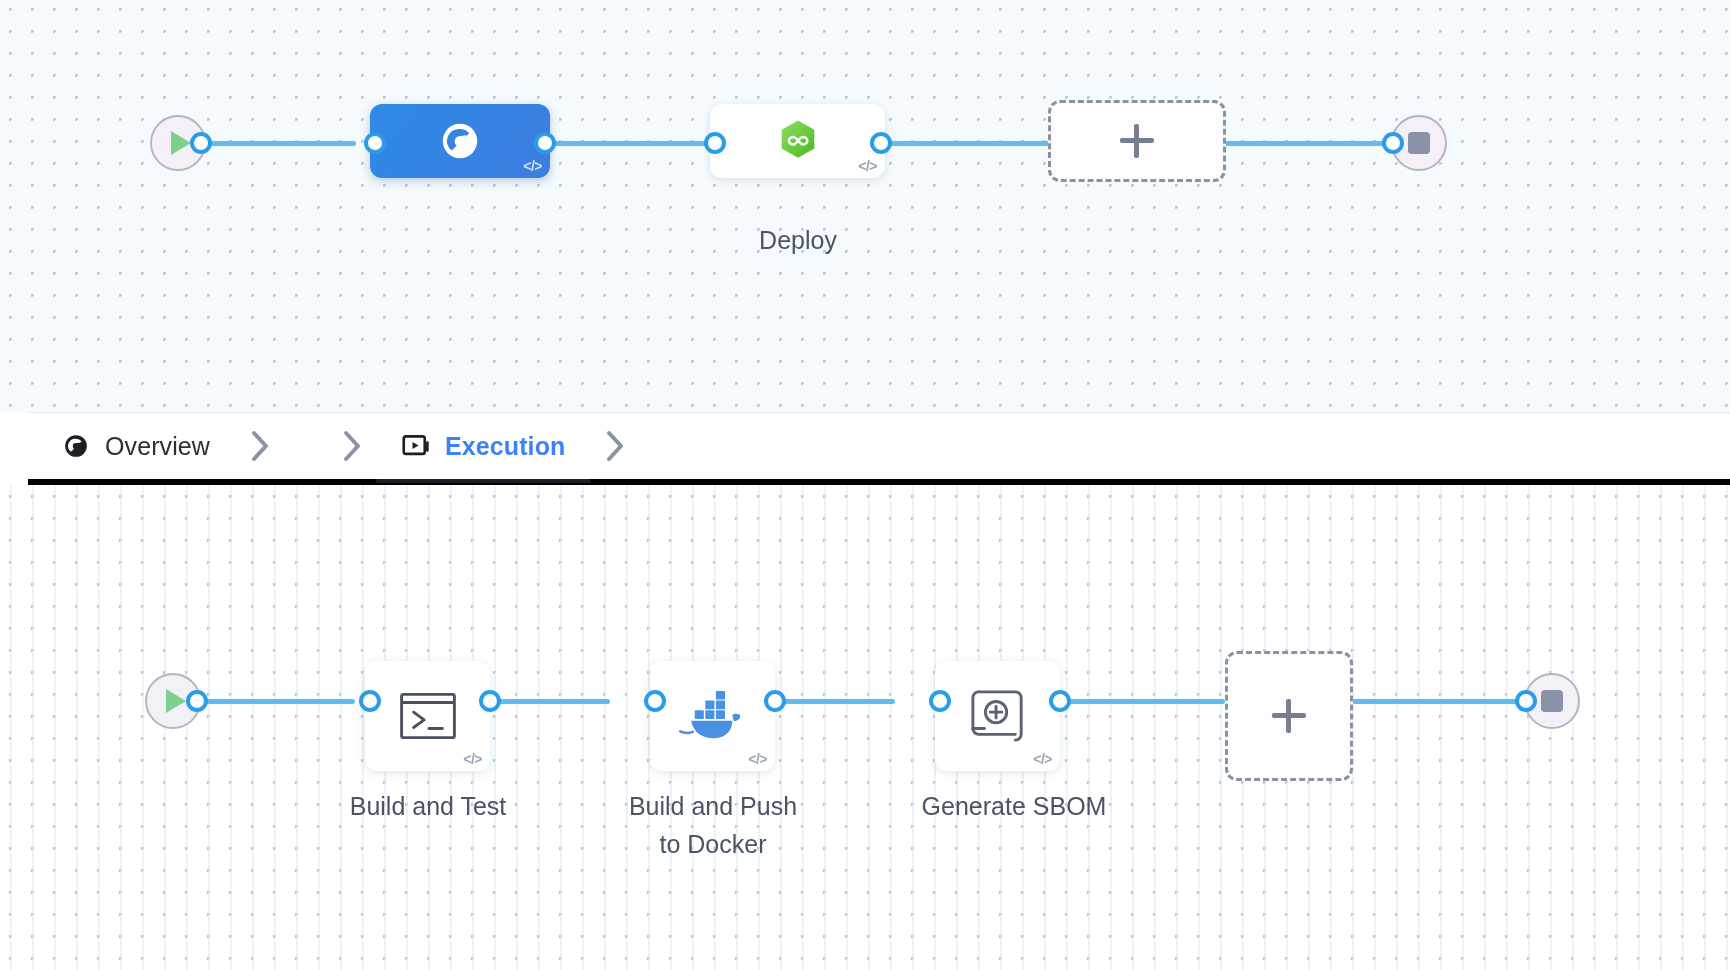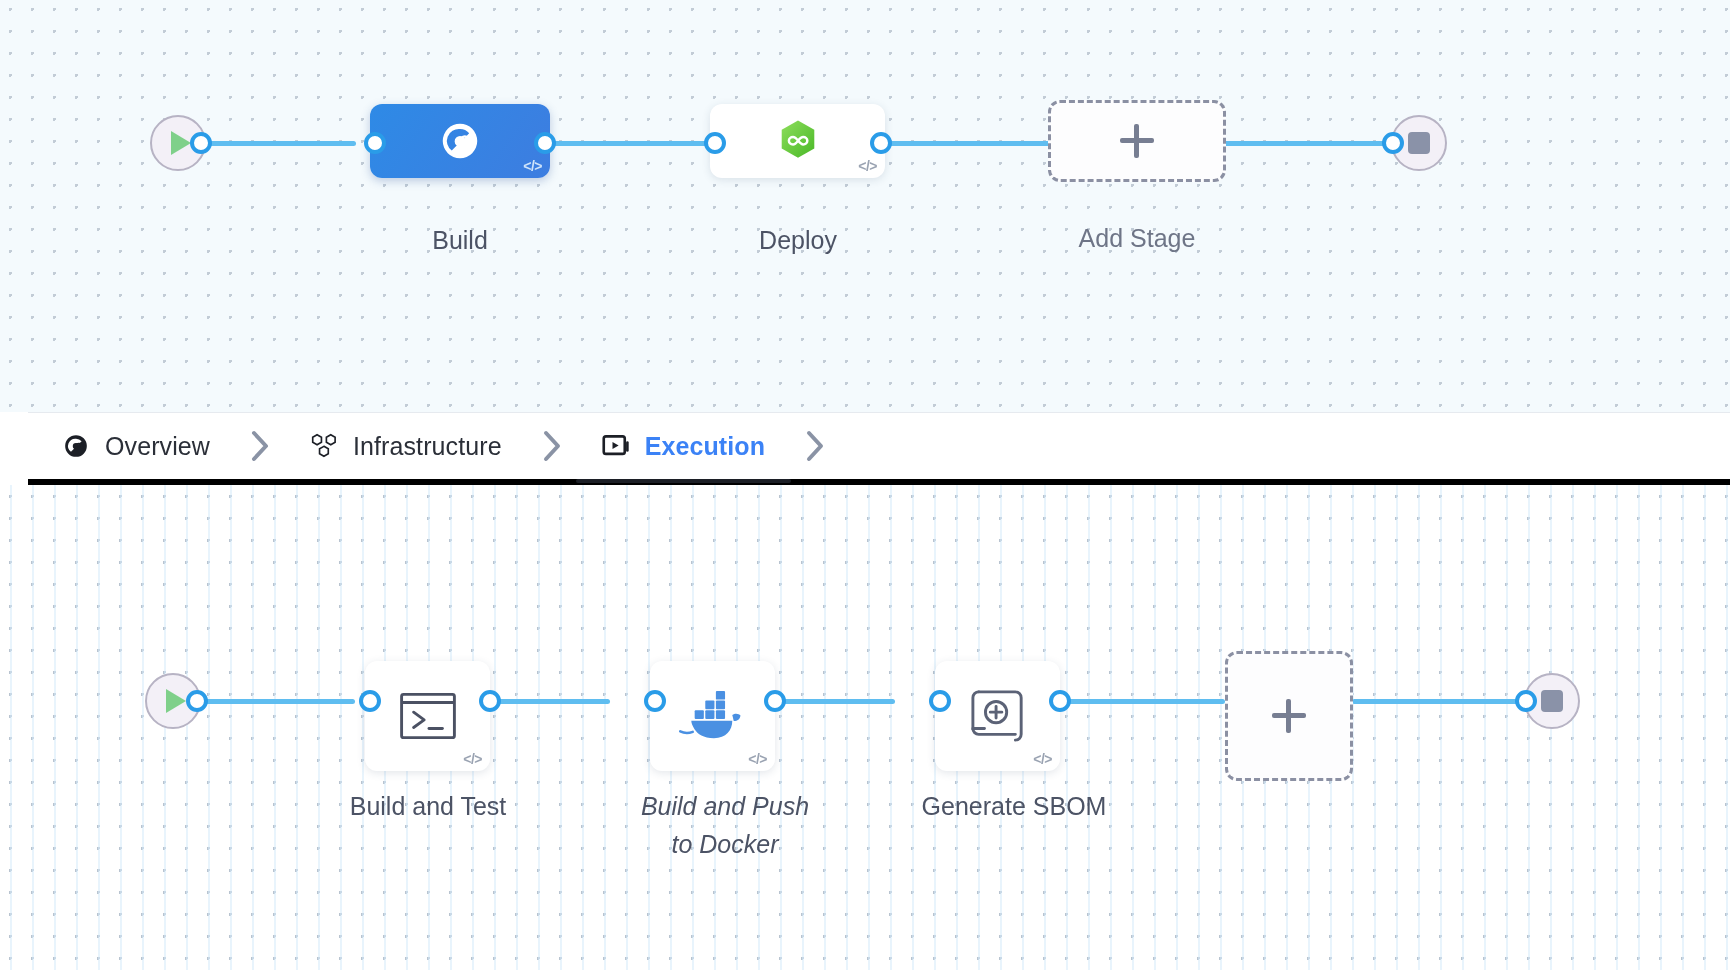--- a/index.html
+++ b/index.html
@@ -145,21 +145,20 @@
     <div class="node selected" style="left:370px; top:104px; width:180px; height:74px;">
       <svg width="46" height="46" viewBox="0 0 48 48">
         <path fill="#ffffff" d="M24 6a18 18 0 1 0 0 36 18 18 0 0 0 0-36zm0 5.5a12.5 12.5 0 0 1 9.6 4.5l-5.1 5.1a5.6 5.6 0 0 0-4.5-2.3 5.6 5.6 0 0 0-5.6 5.6 5.6 5.6 0 0 0 2.2 4.4l-5.2 5.2A12.5 12.5 0 0 1 24 11.5z"></path>
         <path fill="#ffffff" d="M36.2 18.6l-5.3 5.3a6.9 6.9 0 0 1-.2 1.9l5.8 5.8A18 18 0 0 0 36.2 18.6z"></path>
         <circle cx="29" cy="24" r="4.6" fill="none" stroke="#ffffff" stroke-width="2.6"></circle>
       </svg>
       <span class="code-badge">&lt;/&gt;</span>
     </div>
     <div class="port" style="left:364px; top:132px;"></div>
     <div class="port" style="left:534px; top:132px;"></div>
-    <div class="node-label" style="left:330px; top:222px; width:260px;">Build</div>
 
     <div class="node" style="left:710px; top:104px; width:175px; height:74px;">
       <svg width="46" height="46" viewBox="0 0 48 48">
         <defs>
           <linearGradient id="gDeploy" x1="0" y1="0" x2="1" y2="1">
             <stop offset="0" stop-color="#8ede5c"></stop>
               <stop offset="1" stop-color="#49b827"></stop>
           </linearGradient>
         </defs>
         <path fill="url(#gDeploy)" d="M24 2.5l17 9.8v19.4L24 41.5 7 31.7V12.3z"></path>
@@ -167,21 +166,20 @@
       </svg>
       <span class="code-badge">&lt;/&gt;</span>
     </div>
     <div class="port" style="left:704px; top:132px;"></div>
     <div class="port" style="left:870px; top:132px;"></div>
     <div class="node-label" style="left:670px; top:222px; width:256px;">Deploy</div>
 
     <div class="node dashed" style="left:1048px; top:100px; width:178px; height:82px;">
       <span class="plus"></span>
     </div>
-    <div class="node-label muted" style="left:1008px; top:220px; width:258px;">Add Stage</div>
 
     <div class="port" style="left:1382px; top:132px;"></div>
     <div class="terminal" style="left:1391px; top:115px;">
       <div class="stop-sq"></div>
     </div>
   </div>
 
   <div class="tabbar">
 
     <div class="tab">
@@ -194,32 +192,20 @@
       </span>
       <span class="tab-label">Overview</span>
     </div>
 
     <span class="tab-sep">
       <svg width="20" height="32" viewBox="0 0 20 32">
           <path d="M4 3l12 13L4 29" fill="none" stroke="#8a93a5" stroke-width="4" stroke-linecap="round" stroke-linejoin="round"></path>
         </svg>
     </span>
 
-    <div class="tab">
-      <span class="tab-icon">
-        <svg width="28" height="26" viewBox="0 0 34 30">
-          <g fill="none" stroke="#1c1f26" stroke-width="2">
-            <path d="M8.6 1.3l5.3 3v6.1l-5.3 3-5.3-3V4.3z"></path>
-            <path d="M25.2 1.3l5.3 3v6.1l-5.3 3-5.3-3V4.3z"></path>
-            <path d="M16.9 15.4l5.3 3v6.1l-5.3 3-5.3-3v-6.1z"></path>
-          </g>
-        </svg>
-      </span>
-      <span class="tab-label">Infrastructure</span>
-    </div>
 
     <span class="tab-sep">
       <svg width="20" height="32" viewBox="0 0 20 32">
           <path d="M4 3l12 13L4 29" fill="none" stroke="#8a93a5" stroke-width="4" stroke-linecap="round" stroke-linejoin="round"></path>
         </svg>
     </span>
 
     <div class="tab active">
       <span class="tab-icon">
         <svg width="28" height="26" viewBox="0 0 32 28">
@@ -276,21 +262,21 @@
           <rect x="39" y="2" width="9.5" height="9" rx="1"></rect>
           <path d="M8 33h48c0 10-6.5 18-19 18-11 0-17-4.5-20-9-2.5-3.8-3.5-6.8-3.5-9z"></path>
           <path d="M56 27c3.5-2.5 7-1 8.5.5-0.5 4-3.5 6-7 5.8-0.6-2.3-1-4.5-1.5-6.3z"></path>
         </g>
         <path d="M2 44c4 2 9 2 13 .5" fill="none" stroke="#4a90e2" stroke-width="2.6" stroke-linecap="round"></path>
       </svg>
       <span class="code-badge">&lt;/&gt;</span>
     </div>
     <div class="port" style="left:644px; top:205px;"></div>
     <div class="port" style="left:764px; top:205px;"></div>
-    <div class="node-label" style="left:595px; top:303px; width:260px;font-style:italic;">Build and Push
+    <div class="node-label" style="left:583px; top:303px; width:260px;">Build and Push
 to Docker</div>
 
     <div class="node" style="left:935px; top:176px; width:125px; height:110px;">
       <svg width="62" height="56" viewBox="0 0 64 58">
         <path d="M12 4h38a6 6 0 0 1 6 6v38a6 6 0 0 1-6 6" fill="none" stroke="#5b6276" stroke-width="3" stroke-linecap="round"></path>
         <path d="M12 4a6 6 0 0 0-6 6v32h12" fill="none" stroke="#5b6276" stroke-width="3" stroke-linecap="round"></path>
         <path d="M6 42a6 6 0 0 0 6 6h38" fill="none" stroke="#5b6276" stroke-width="3" stroke-linecap="round"></path>
         <circle cx="30" cy="25" r="11" fill="none" stroke="#5b6276" stroke-width="3"></circle>
         <path d="M30 19v12M24 25h12" stroke="#5b6276" stroke-width="3" stroke-linecap="round"></path>
       </svg>

